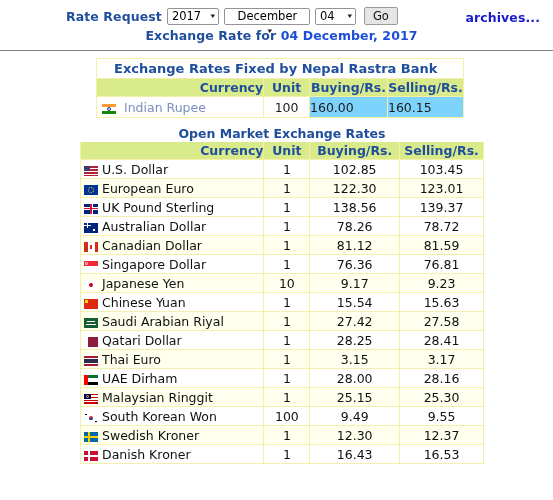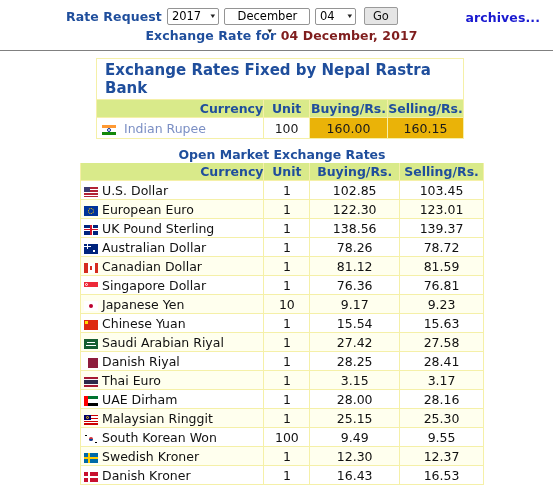--- a/index.html
+++ b/index.html
@@ -87,21 +87,21 @@
   #subtitle-row {
     text-align: center;
     font-size: 12.5px;
     font-weight: bold;
     color: #1f4e9c;
     padding-left: 10px;
     margin-top: 0px;
     letter-spacing: 0.1px;
   }
   #subtitle-date {
-    color: #7f1d1d;
+    color: #1d4ed8;
     font-weight: bold;
   }
 
   #top-rule {
     border: 0;
     border-top: 1px solid #808080;
     margin: 7px 0 0 0;
     height: 0;
   }
 
@@ -113,24 +113,24 @@
   table.fx {
     border-collapse: collapse;
     font-size: 12.5px;
   }
   table.fx td, table.fx th {
     border: 1px solid #f5f0a8;
     padding: 0;
   }
   #fixed-table { width: 368px; }
   #fixed-table .titlecell {
-    font-size: 15px;
-    font-weight: bold;
-    color: #1f4e9c;
-    padding: 2px 0 2px 8px;
+    font-size: 13px;
+    font-weight: bold;
+    color: #1f4e9c;
+    padding: 2px 0 2px 17px;
     text-align: left;
     background: #ffffff;
     margin-top: 32px;
   }
   .hdr {
     background: #d9ea8a;
     color: #1f4e9c;
     font-weight: bold;
     font-size: 12.5px;
     height: 18px;
@@ -148,24 +148,23 @@
     height: 20px;
     background: #ffffff;
   }
   #fixed-table .row-unit {
     text-align: center;
     color: #1a1a1a;
     font-size: 12.5px;
     background: #ffffff;
   }
   #fixed-table .row-num {
-    text-align: center;
     color: #1a1a1a;
     font-size: 12.5px;
-    background: #eab308;
+    background: #7dd3fc;
   }
 
   
   .col-cur { width: 168px; }
   .col-unit { width: 46px; }
   .col-buy { width: 78px; }
   .col-sell { width: 76px; }
 
   
   #open-wrap {
@@ -359,21 +358,21 @@
           <td class="cell-num">15.54</td>
           <td class="cell-num">15.63</td>
         </tr>
         <tr class="drow alt">
           <td class="cell-cur"><span class="flagwrap"><span class="flag" style="background:#165d31;"><span style="position:absolute;left:2px;top:6px;width:10px;height:1px;background:#ffffff;"></span><span style="position:absolute;left:3px;top:3px;width:8px;height:1px;background:#ffffff;"></span></span></span><span class="cur-name">Saudi Arabian Riyal</span></td>
           <td class="cell-unit">1</td>
           <td class="cell-num">27.42</td>
           <td class="cell-num">27.58</td>
         </tr>
         <tr class="drow plain">
-          <td class="cell-cur"><span class="flagwrap"><span class="flag" style="background:linear-gradient(90deg,#ffffff 0 28%,#8d1b3d 28% 100%);"></span></span><span class="cur-name">Danish Riyal</span></td>
+          <td class="cell-cur"><span class="flagwrap"><span class="flag" style="background:linear-gradient(90deg,#ffffff 0 28%,#8d1b3d 28% 100%);"></span></span><span class="cur-name">Qatari Dollar</span></td>
           <td class="cell-unit">1</td>
           <td class="cell-num">28.25</td>
           <td class="cell-num">28.41</td>
         </tr>
         <tr class="drow alt">
           <td class="cell-cur"><span class="flagwrap"><span class="flag" style="background:linear-gradient(#a51931 0 17%,#f4f5f8 17% 33%,#2d2a4a 33% 66%,#f4f5f8 66% 83%,#a51931 83% 100%);"></span></span><span class="cur-name">Thai Euro</span></td>
           <td class="cell-unit">1</td>
           <td class="cell-num">3.15</td>
           <td class="cell-num">3.17</td>
         </tr>

